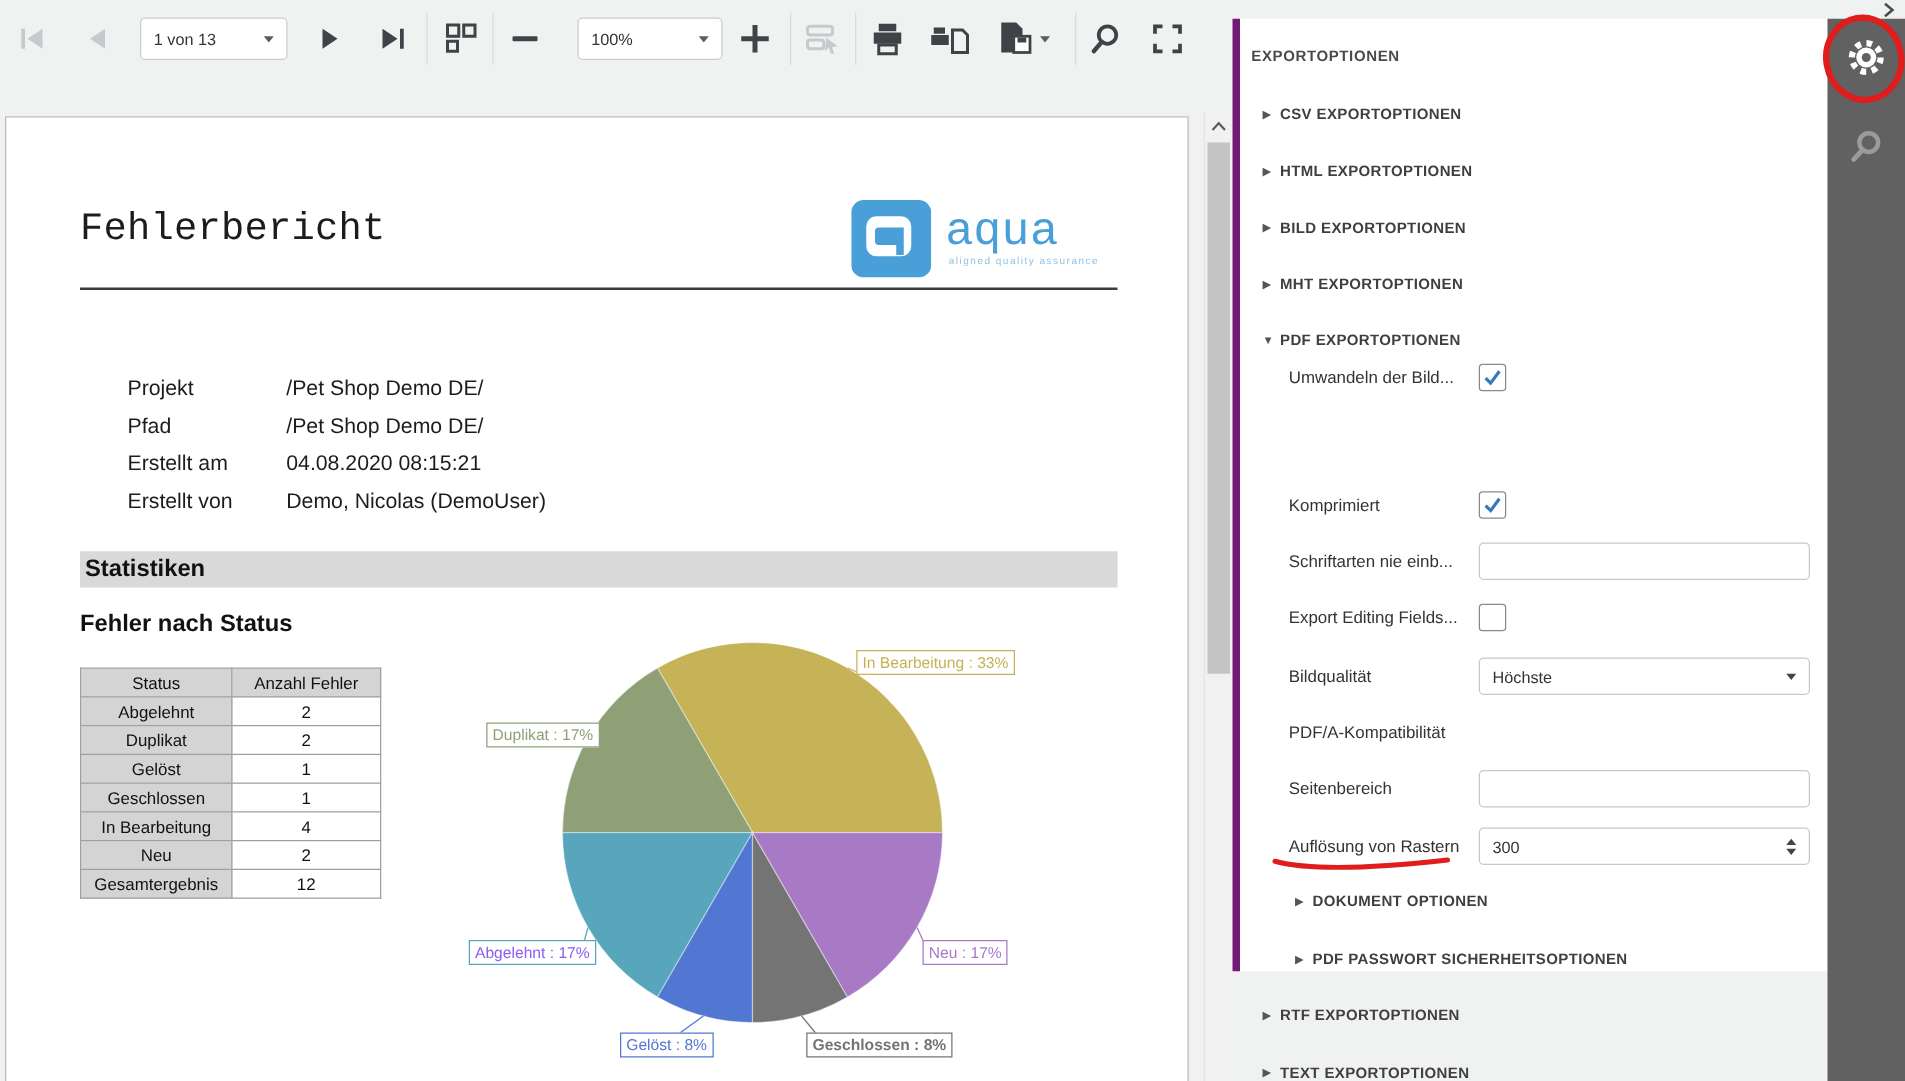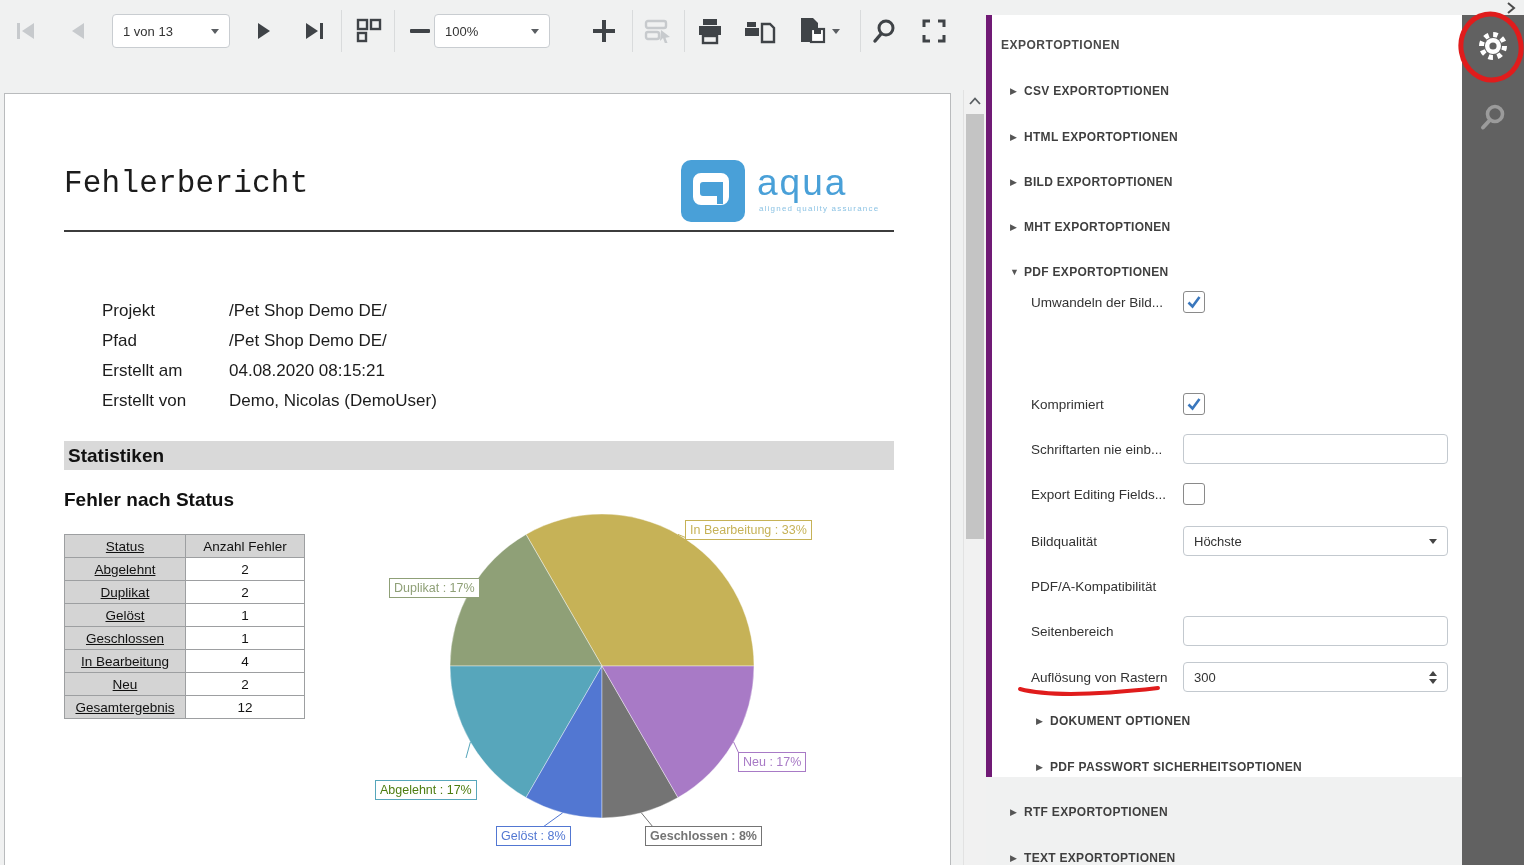--- a/index.html
+++ b/index.html
@@ -17,21 +17,21 @@
   .doc-title{position:absolute;left:59px;top:72px;font-size:31px;color:#1c1c1c;letter-spacing:.2px;font-family:Liberation Mono, monospace;}
   .doc-rule{position:absolute;left:59px;top:136px;width:830px;height:2px;background:#3c3c3c;}
   .sec-bar{position:absolute;left:59px;width:830px;height:29px;background:#d9d9d9;display:flex;align-items:center;}
   .sec-bar span{font-size:19px;font-weight:bold;color:#111;padding-left:4px;}
   .fld-label{position:absolute;left:97px;font-size:17px;color:#1c1c1c;}
   .fld-value{position:absolute;left:224px;font-size:17px;color:#1c1c1c;}
   .sub-head{position:absolute;left:59px;font-size:19px;font-weight:bold;color:#111;}
   
   .stat-table{position:absolute;left:59px;top:440px;border-collapse:collapse;font-size:13.5px;color:#111;}
   .stat-table td,.stat-table th{border:1px solid #9d9fa1;text-align:center;height:22px;padding:0 4px;font-weight:normal;}
-  .stat-table .c0{width:112px;background:#d4d4d4;text-decoration:underline;}
+  .stat-table .c0{width:112px;background:#d4d4d4;}
   .stat-table .c1{width:110px;background:#fff;}
   .stat-table tr.hdr td{background:#d4d4d4;}
   
   .chart{position:absolute;left:366px;top:412px;width:440px;height:352px;}
   .chart svg{position:absolute;left:0;top:0;}
   .pie-label{position:absolute;background:#fff;border:1px solid;font-size:12.5px;line-height:14px;padding:2px 4px;white-space:nowrap;}
   
   .vscroll{position:absolute;left:963px;top:90px;width:22px;height:775px;background:#f1f1f1;border-left:1px solid #e2e2e2;}
   .vscroll .arrow{position:absolute;left:0;top:0;width:22px;height:22px;display:flex;align-items:center;justify-content:center;}
   .vscroll .thumb{position:absolute;left:2px;top:24px;width:18px;height:425px;background:#c4c4c4;}
@@ -99,21 +99,21 @@
         <rect x="17" y="3" width="9" height="9" fill="none" stroke="#3f4347" stroke-width="2.4"></rect>
         <rect x="4" y="16" width="8" height="8" fill="none" stroke="#3f4347" stroke-width="2.4"></rect>
       </svg>
     </div>
     <div class="tb-sep" style="left:394px"></div>
     <div class="tb-btn" style="left:402px">
       <svg width="28" height="28" viewBox="0 0 28 28">
           <rect x="4" y="12" width="20" height="4" rx="1" fill="#3f4347"></rect>
         </svg>
     </div>
-    <div class="combo" style="left:434px;width:116px">
+    <div class="combo" style="left:462px;width:116px">
       <span>100%</span>
       <span class="caret"></span>
     </div>
     <div class="tb-btn" style="left:586px">
       <svg width="30" height="30" viewBox="0 0 30 30">
           <rect x="4" y="13" width="22" height="4" fill="#3f4347"></rect>
           <rect x="13" y="4" width="4" height="22" fill="#3f4347"></rect>
         </svg>
     </div>
     <div class="tb-sep" style="left:632px"></div>
@@ -242,21 +242,21 @@
           <line x1="99.4" y1="236.0" x2="95" y2="252" stroke="#57a6bb" stroke-width="1"></line>
           <path d="M231 160 L155.0 291.6 A152 152 0 0 0 231.0 312.0 Z" fill="#5277d2" stroke="rgba(255,255,255,.4)" stroke-width="1"></path>
           <line x1="191.7" y1="306.8" x2="172" y2="321" stroke="#5277d2" stroke-width="1"></line>
           <path d="M231 160 L231.0 312.0 A152 152 0 0 0 307.0 291.6 Z" fill="#747474" stroke="rgba(255,255,255,.4)" stroke-width="1"></path>
           <line x1="270.3" y1="306.8" x2="282" y2="321" stroke="#747474" stroke-width="1"></line>
           <path d="M231 160 L307.0 291.6 A152 152 0 0 0 383.0 160.0 Z" fill="#a87ac6" stroke="rgba(255,255,255,.4)" stroke-width="1"></path>
           <line x1="362.6" y1="236.0" x2="370" y2="252" stroke="#a87ac6" stroke-width="1"></line>
         </svg>
         <div class="pie-label" style="left: 314px; top: 14px; border-color: rgb(198, 178, 87); color: rgb(198, 178, 87);">In Bearbeitung : 33%</div>
         <div class="pie-label" style="left: 18px; top: 72px; border-color: rgb(143, 160, 119); color: rgb(143, 160, 119);">Duplikat : 17%</div>
-        <div class="pie-label" style="left: 4px; top: 246px; border-color: rgb(87, 166, 187); color: #4d7c0f; margin-top: 28px;">Abgelehnt : 17%</div>
+        <div class="pie-label" style="left: 4px; top: 246px; border-color: rgb(87, 166, 187); color: #8b5cf6;">Abgelehnt : 17%</div>
         <div class="pie-label" style="left: 125px; top: 320px; border-color: rgb(82, 119, 210); color: rgb(82, 119, 210);">Gelöst : 8%</div>
         <div class="pie-label" style="left: 274px; top: 320px; border-color: rgb(116, 116, 116); color: rgb(116, 116, 116); font-weight: bold;">Geschlossen : 8%</div>
         <div class="pie-label" style="left: 367px; top: 246px; border-color: rgb(168, 122, 198); color: rgb(168, 122, 198);">Neu : 17%</div>
       </div>
   </div>
 
   <div class="vscroll">
     <div class="arrow">
       <svg width="12" height="8" viewBox="0 0 12 8">
           <polyline points="1,7 6,1.5 11,7" fill="none" stroke="#5a5e62" stroke-width="1.8"></polyline>

